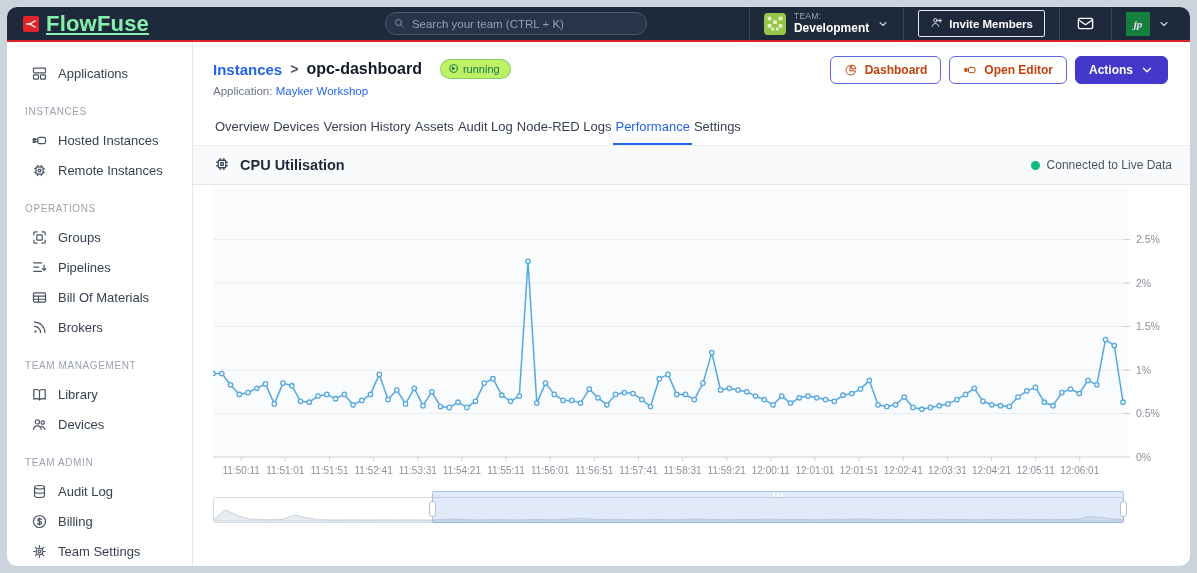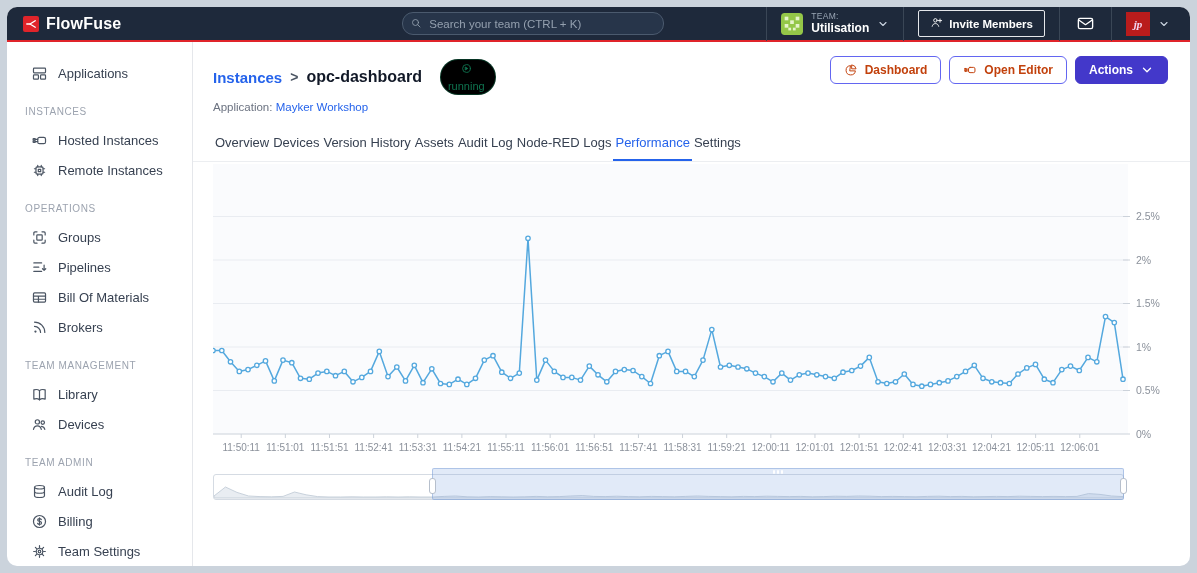--- a/index.html
+++ b/index.html
@@ -8,21 +8,21 @@
   .window { position:absolute; left:7px; top:7px; right:7px; bottom:7px;
     background:#fff; border-radius:10px; overflow:hidden; display:flex; flex-direction:column; }
 
   
   .navbar { height:35px; background:#1e293b; display:flex; align-items:center;
     padding:0 14px 0 16px; flex:0 0 auto; border-bottom:2px solid #e0242a; }
   .logo { display:flex; align-items:center; gap:7px; }
   .logo-mark { width:16px; height:16px; background:#e0242a; border-radius:2px;
     display:flex; align-items:center; justify-content:center; }
   .logo-mark svg { width:12px; height:12px; }
-  .logo-text { color:#ffffff; font-size:16px; font-weight:bold; letter-spacing:.2px; }
+  .logo-text { color:#86efac; font-size:22px; font-weight:bold; letter-spacing:.2px;text-decoration:underline; }
   .searchbox { margin-left:auto; margin-right:102px; position:relative; width:262px; }
   .searchbox svg { position:absolute; left:8px; top:5px; width:12px; height:12px; color:#94a0af; }
   .searchbox input { width:100%; height:23px; background:#27354a; border:1px solid #4b5a6e;
     border-radius:11px; color:#cbd5e1; font-size:11.5px; padding:0 8px 0 26px; outline:none;
     font-family:inherit; }
   .searchbox input::placeholder { color:#94a0af; }
   .nav-right { display:flex; align-items:center; height:100%; }
   .nav-divider { width:1px; height:35px; background:#3a4656; }
   .team-select { display:flex; align-items:center; gap:8px; padding:0 14px; height:100%; cursor:pointer; }
   .team-avatar { width:22px; height:22px; }
@@ -32,42 +32,42 @@
   .team-name { font-size:12px; color:#fff; font-weight:bold; }
   .chev { width:12px; height:12px; color:#cbd5e1; }
   .chev svg { width:12px; height:12px; display:block; }
   .invite-btn { margin:0 14px; display:flex; align-items:center; gap:6px; background:transparent;
     border:1px solid #e5e7eb; border-radius:2px; color:#fff; font-size:11.5px; font-weight:bold;
     padding:5px 11px; cursor:pointer; font-family:inherit; }
   .invite-btn svg { width:13px; height:13px; }
   .mail-btn { padding:0 16px; background:none; border:none; color:#fff; cursor:pointer; }
   .mail-btn svg { width:19px; height:19px; display:block; }
   .user-cluster { display:flex; align-items:center; gap:8px; padding:0 6px 0 14px; cursor:pointer; }
-  .user-avatar { width:24px; height:24px; border-radius:0; background:#b91c1c; color:#f3d9f5;
+  .user-avatar { width:24px; height:24px; border-radius:0; background:#15803d; color:#f3d9f5;
     font-size:11px; display:flex; align-items:center; justify-content:center;
     font-family:"Liberation Serif","DejaVu Serif",serif; font-style:italic; font-weight:bold; }
 
   
   .app-body { flex:1; display:flex; min-height:0; }
   .sidebar { width:186px; flex:0 0 auto; border-right:1px solid #e5e7eb; padding-top:16px; overflow:hidden; }
   .side-item { display:flex; align-items:center; gap:10px; padding:6px 10px 6px 24px;
     color:#374151; font-size:13px; cursor:pointer; height:30px; }
   .side-icon { color:#4b5563; display:flex; }
   .side-icon svg { width:17px; height:17px; }
   .side-label { font-size:10px; color:#9ca3af; letter-spacing:.6px; padding:18px 0 8px 18px; }
 
   .main { flex:1; min-width:0; display:flex; flex-direction:column; }
   .page-head { padding:17px 22px 0 20px; position:relative; }
   .bc-row { display:flex; align-items:center; gap:8px; }
   .bc-link { color:#2563eb; font-size:15px; font-weight:bold; cursor:pointer; }
   .bc-sep { color:#4b5563; font-size:14px; font-weight:bold; }
   .bc-current { color:#111827; font-size:16px; font-weight:bold; }
-  .badge-running { display:inline-flex; align-items:center; gap:4px; background:#000000;
+  .badge-running { display:inline-flex; align-items:center; gap:4px; background:#bef264;
     border:1px solid rgba(16,150,100,.35); color:#0f7450; font-size:11px; border-radius:999px;
-    padding:2.5px 10px 2.5px 7px; margin-left:10px;flex-direction:column; }
+    padding:2.5px 10px 2.5px 7px; margin-left:10px; }
   .badge-running svg { width:11px; height:11px; }
   .app-row { margin-top:6px; font-size:11.5px; color:#6b7280; }
   .app-row a { color:#2563eb; text-decoration:none; cursor:pointer; }
   .head-actions { position:absolute; right:22px; top:14px; display:flex; gap:8px; }
   .btn { display:flex; align-items:center; gap:7px; font-size:12px; font-weight:bold;
     border-radius:6px; padding:6px 13px; cursor:pointer; font-family:inherit; }
   .btn svg { width:14px; height:14px; }
   .btn.outline { background:#fff; color:#c2410c; border:1px solid #6366f1; }
   .btn.primary { background:#4338ca; color:#fff; border:1px solid #4338ca; }
   .tabs { display:flex; padding:0 0 0 20px; margin-top:14px; border-bottom:1px solid #eceef1; }
@@ -129,21 +129,21 @@
                 <rect x="10" y="8" width="4" height="4"></rect>
                 <rect x="4" y="12" width="4" height="4"></rect>
                 <rect x="16" y="12" width="4" height="4"></rect>
                 <rect x="8" y="16" width="3" height="3"></rect>
                 <rect x="13" y="16" width="3" height="3"></rect>
               </g>
             </svg>
           </span>
         <span class="team-texts">
           <div class="team-label">TEAM:</div>
-          <div class="team-name">Utilisation</div>
+          <div class="team-name">Development</div>
         </span>
         <span class="chev">
             <svg viewBox="0 0 24 24" fill="none" stroke="currentColor" stroke-width="2.2" stroke-linecap="round" stroke-linejoin="round">
               <path d="M6 9l6 6 6-6"></path>
             </svg>
           </span>
       </div>
       <span class="nav-divider"></span>
       <button class="invite-btn">
         <span><svg viewBox="0 0 24 24" fill="none" stroke="currentColor" stroke-width="1.7" stroke-linecap="round" stroke-linejoin="round">
@@ -348,20 +348,34 @@
           <div class="tab">Overview</div>
           <div class="tab">Devices</div>
           <div class="tab">Version History</div>
           <div class="tab">Assets</div>
           <div class="tab">Audit Log</div>
           <div class="tab">Node-RED Logs</div>
           <div class="tab active">Performance</div>
           <div class="tab">Settings</div>
         </div>
 
+      <div class="chart-strip">
+        <div class="chart-title">
+          <span><svg viewBox="0 0 24 24" fill="none" stroke="currentColor" stroke-width="1.7" stroke-linecap="round" stroke-linejoin="round">
+                <rect x="7" y="7" width="10" height="10" rx="1.5"></rect>
+                <rect x="10.3" y="10.3" width="3.4" height="3.4"></rect>
+                <path d="M9.5 7V4.8M14.5 7V4.8M9.5 19.2V17M14.5 19.2V17M7 9.5H4.8M7 14.5H4.8M19.2 9.5H17M19.2 14.5H17"></path>
+              </svg></span>
+          <span>CPU Utilisation</span>
+        </div>
+        <div class="live-status">
+          <span class="live-dot"></span>
+          <span>Connected to Live Data</span>
+        </div>
+      </div>
 
       <div class="chart-wrap">
         <svg id="cpu-chart-svg" width="956" height="292" viewBox="0 0 956 292">
             <rect x="0" y="2" width="915" height="270" fill="#fafbfd"></rect>
             <line x1="0" y1="228.5" x2="915" y2="228.5" stroke="#e9ecf1" stroke-width="1"></line>
             <line x1="0" y1="185" x2="915" y2="185" stroke="#e9ecf1" stroke-width="1"></line>
             <line x1="0" y1="141.5" x2="915" y2="141.5" stroke="#e9ecf1" stroke-width="1"></line>
             <line x1="0" y1="98" x2="915" y2="98" stroke="#e9ecf1" stroke-width="1"></line>
             <line x1="0" y1="54.5" x2="915" y2="54.5" stroke="#e9ecf1" stroke-width="1"></line>
             <line x1="0" y1="272" x2="910" y2="272" stroke="#ccd2da" stroke-width="1"></line>

